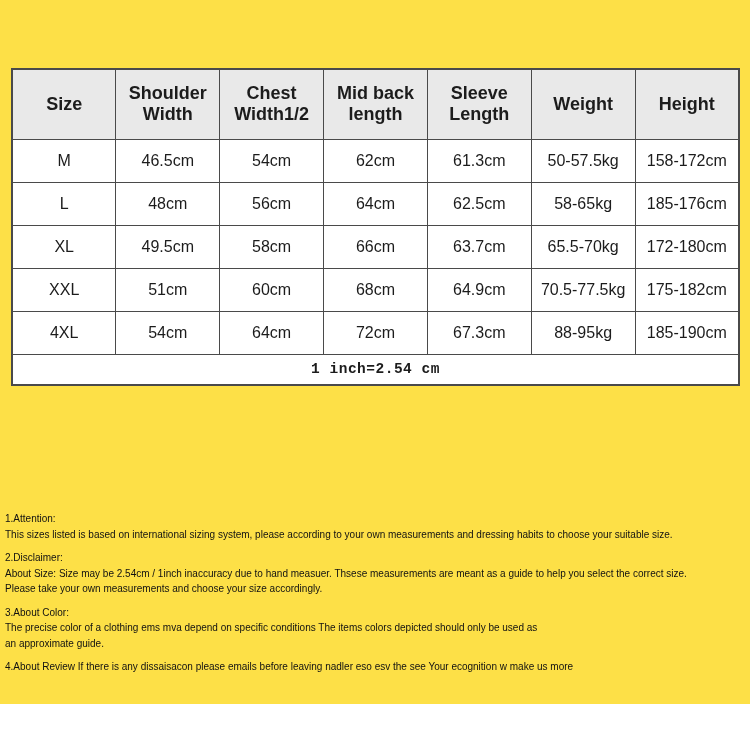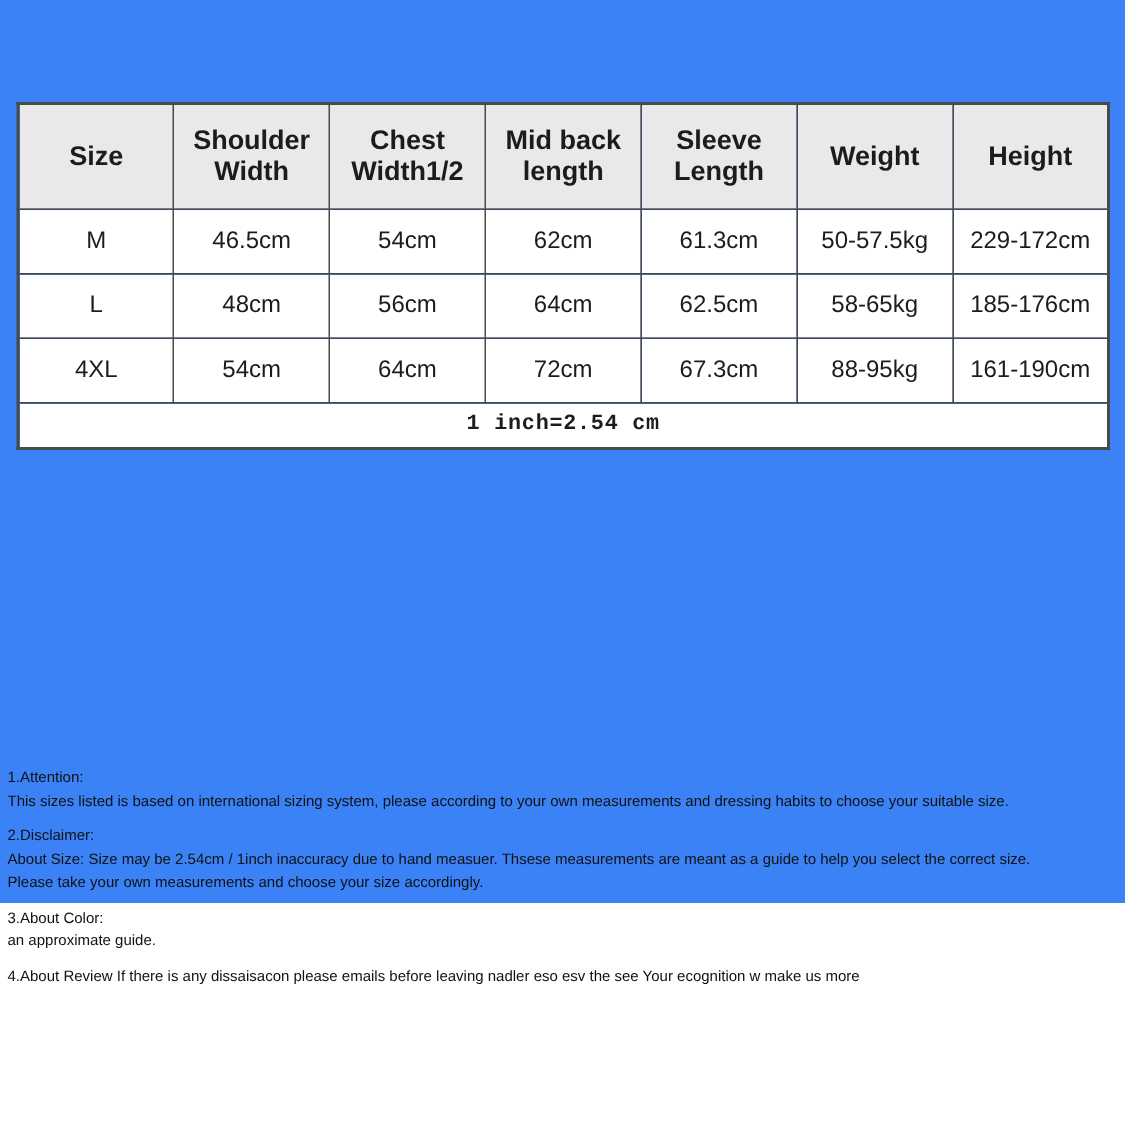--- a/index.html
+++ b/index.html
@@ -4,21 +4,21 @@
 <style>
   * { box-sizing: border-box; margin: 0; padding: 0; }
   html, body { background: #ffffff; }
   body {
     width: 750px; height: 750px;
     font-family: "Liberation Sans", sans-serif;
     color: #1a1a1a;
     position: relative;
     overflow: hidden;
   }
-  .page { position: relative; width: 750px; height: 602px; background: #3b82f6; }
+  .page { position: relative; width: 750px; height: 704px; background: #fde047; }
 
   table.size-table {
     position: absolute;
     top: 68px; left: 11px;
     width: 729px;
     border-collapse: collapse;
     table-layout: fixed;
     border: 2px solid #4a4a4a;
   }
   table.size-table th,
@@ -81,39 +81,57 @@
         </tr>
     </thead>
     <tbody>
         <tr>
           <td>M</td>
           <td>46.5cm</td>
           <td>54cm</td>
           <td>62cm</td>
           <td>61.3cm</td>
           <td>50-57.5kg</td>
-          <td>229-172cm</td>
+          <td>158-172cm</td>
         </tr>
         <tr>
           <td>L</td>
           <td>48cm</td>
           <td>56cm</td>
           <td>64cm</td>
           <td>62.5cm</td>
           <td>58-65kg</td>
           <td>185-176cm</td>
         </tr>
         <tr>
+          <td>XL</td>
+          <td>49.5cm</td>
+          <td>58cm</td>
+          <td>66cm</td>
+          <td>63.7cm</td>
+          <td>65.5-70kg</td>
+          <td>172-180cm</td>
+        </tr>
+        <tr>
+          <td>XXL</td>
+          <td>51cm</td>
+          <td>60cm</td>
+          <td>68cm</td>
+          <td>64.9cm</td>
+          <td>70.5-77.5kg</td>
+          <td>175-182cm</td>
+        </tr>
+        <tr>
           <td>4XL</td>
           <td>54cm</td>
           <td>64cm</td>
           <td>72cm</td>
           <td>67.3cm</td>
           <td>88-95kg</td>
-          <td>161-190cm</td>
+          <td>185-190cm</td>
         </tr>
       </tbody>
     <tfoot>
       <tr>
         <td colspan="7">1 inch=2.54 cm</td>
       </tr>
     </tfoot>
   </table>
 
   <div class="notes">
@@ -121,20 +139,21 @@
       <div class="note-heading">1.Attention:</div>
       <div class="note-line">This sizes listed is based on international sizing system, please according to your own measurements and dressing habits to choose your suitable size.</div>
     </div>
     <div class="note">
       <div class="note-heading">2.Disclaimer:</div>
       <div class="note-line">About Size: Size may be 2.54cm / 1inch inaccuracy due to hand measuer. Thsese measurements are meant as a guide to help you select the correct size.</div>
       <div class="note-line">Please take your own measurements and choose your size accordingly.</div>
     </div>
     <div class="note">
       <div class="note-heading">3.About Color:</div>
+      <div class="note-line">The precise color of a clothing ems mva depend on specific conditions The items colors depicted should only be used as</div>
       <div class="note-line">an approximate guide.</div>
     </div>
     <div class="note">
       <div class="note-line">4.About Review If there is any dissaisacon please emails before leaving nadler eso esv the see Your ecognition w make us more</div>
     </div>
   </div>
 
 </div>
 
 </body></html>

